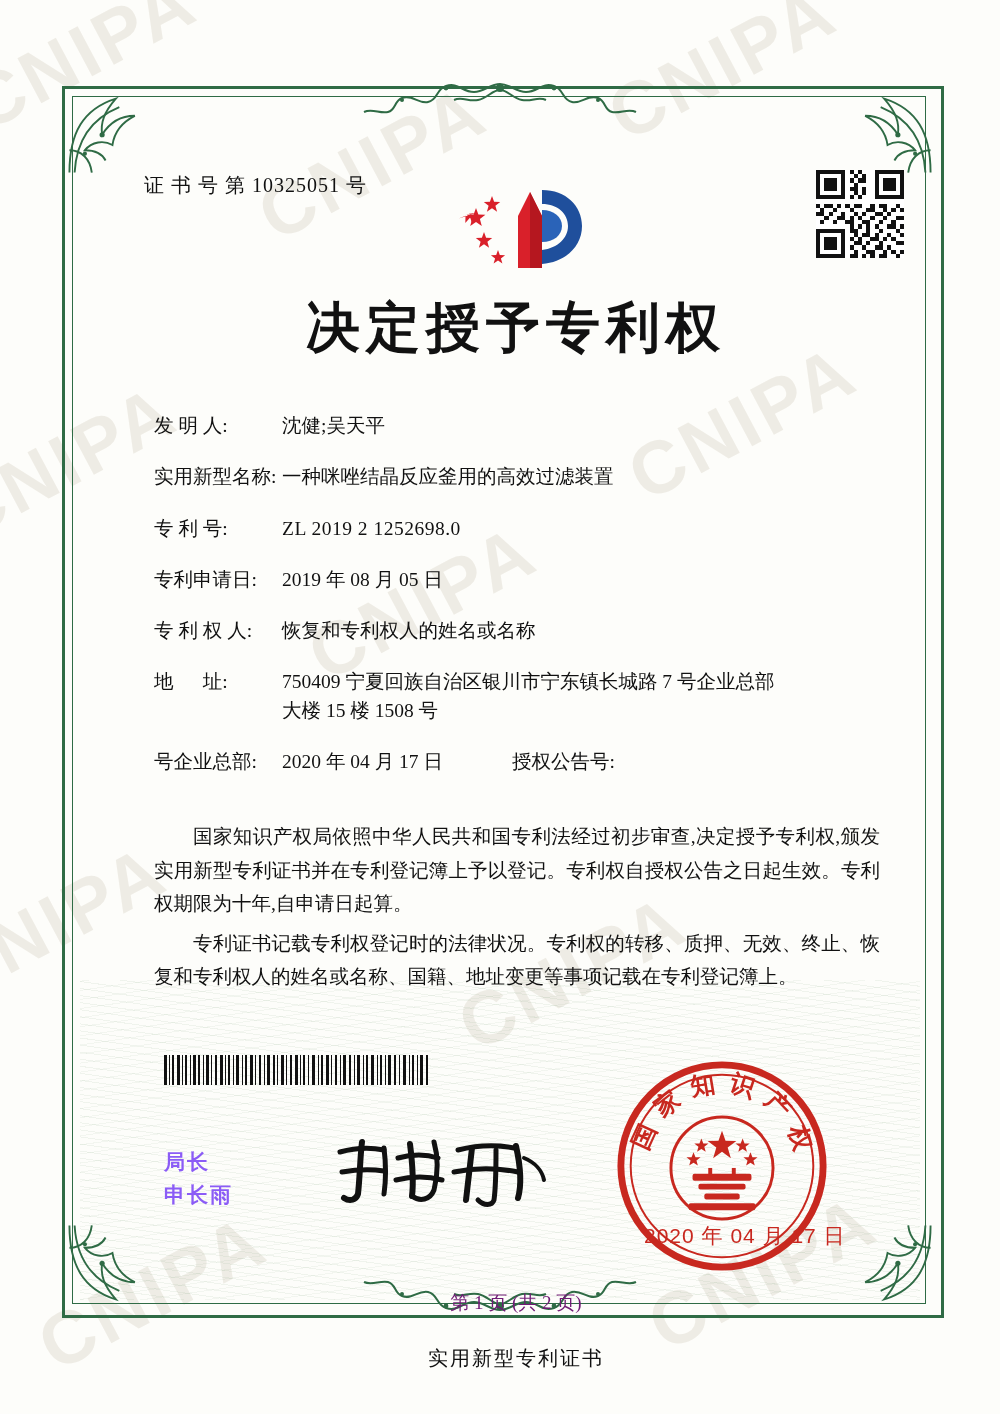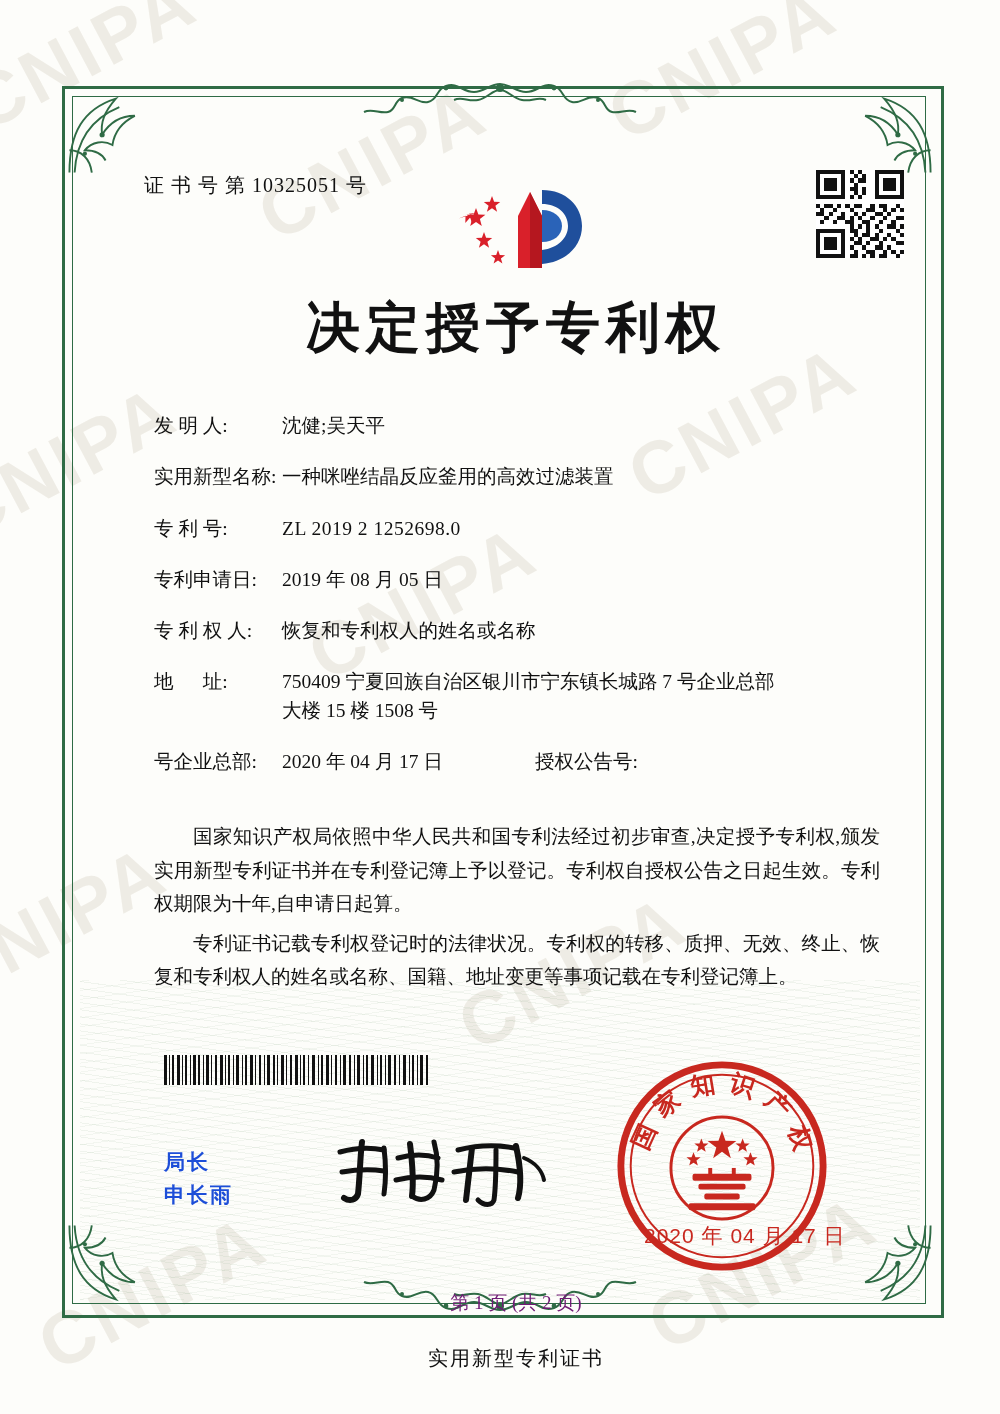--- a/index.html
+++ b/index.html
@@ -164,21 +164,21 @@
   .fv-mono { letter-spacing: 0.5px; }
 
   .pubrow {
     display: flex;
     align-items: flex-start;
     margin-bottom: 10px;
     line-height: 1.45;
   }
   .pubrow .lbl { flex: 0 0 128px; white-space: pre; }
   .pubrow .val { flex: 0 0 230px; }
-  .pubrow .lbl2 { flex: 0 0 126px; white-space: pre; text-align: right; }
+  .pubrow .lbl2 { flex: 0 0 126px; white-space: pre; }
   .pubrow .val2 { flex: 1 1 auto; }
 
   .paragraphs {
     position: absolute;
     left: 138px; top: 820px;
     width: 726px;
     font-size: 19.5px;
     line-height: 1.72;
     color: #111;
     text-align: justify;
@@ -193,21 +193,21 @@
     position: absolute;
     left: 148px; top: 1055px;
     width: 266px; height: 30px;
   }
 
   .sign-block {
     position: absolute;
     left: 148px; top: 1146px;
     font-size: 21px;
     font-weight: 700;
-    color: #1d4ed8;
+    color: #8b5cf6;
     line-height: 1.55;
     letter-spacing: 2px;
   }
   .signature {
     position: absolute;
     left: 310px; top: 1128px;
     width: 230px; height: 80px;
   }
 
   

